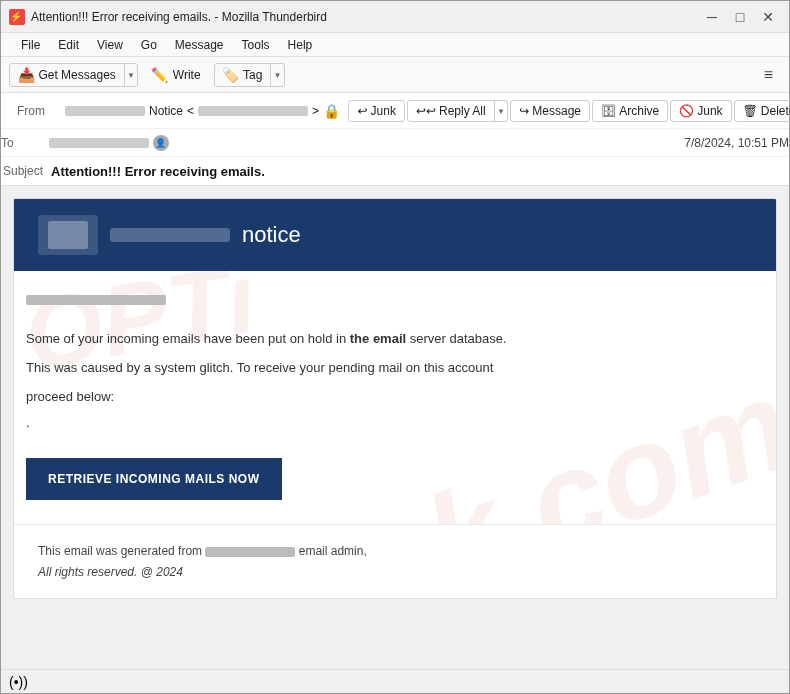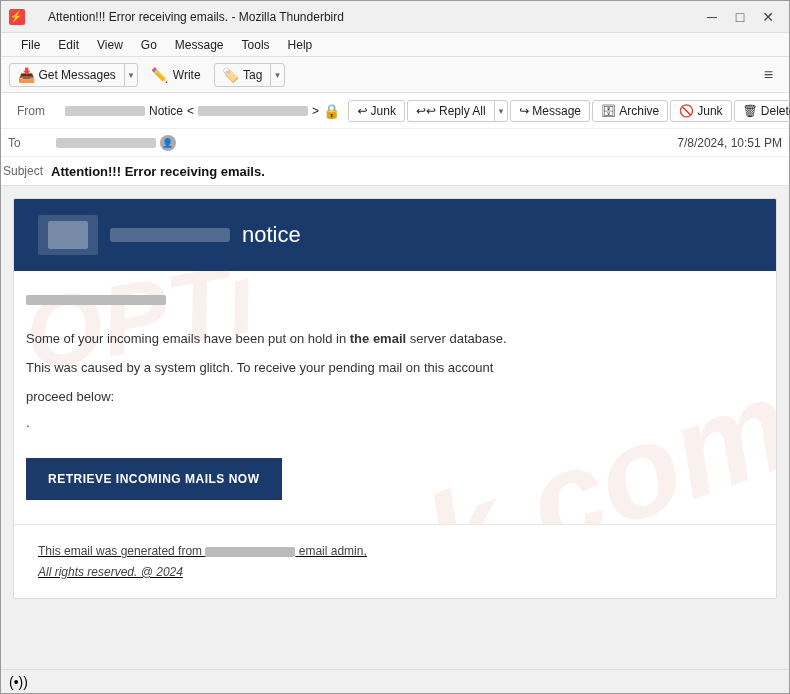--- a/index.html
+++ b/index.html
@@ -43,21 +43,20 @@
       justify-content: center;
       color: white;
       font-size: 10px;
       font-weight: bold;
     }
 
     .title-bar-text {
       flex: 1;
       font-size: 12px;
       color: #222;
-      margin-left: 17px;
     }
 
     .title-bar-controls {
       display: flex;
       gap: 2px;
     }
 
     .title-btn {
       width: 26px;
       height: 22px;
@@ -222,21 +221,21 @@
       cursor: pointer;
       font-size: 9px;
       color: #666;
     }
 
     .header-simple-row {
       display: flex;
       align-items: center;
       min-height: 28px;
       border-bottom: 1px solid #f0f0f0;
-      padding: 0 7px;
+      padding: 0 0;
       gap: 8px;
     }
 
     .header-date {
       margin-left: auto;
       font-size: 12px;
       color: #444;
     }
 
     .to-icon {
@@ -401,21 +400,20 @@
       text-transform: uppercase;
     }
 
     
     .email-footer {
       border-top: 1px solid #e8e8e8;
       padding: 16px 24px;
       background: #fff;
       position: relative;
       z-index: 1;
-      text-decoration: underline;
     }
 
     .footer-text {
       font-size: 12px;
       color: #444;
       line-height: 1.7;
     }
 
     .footer-blurred {
       display: inline-block;

